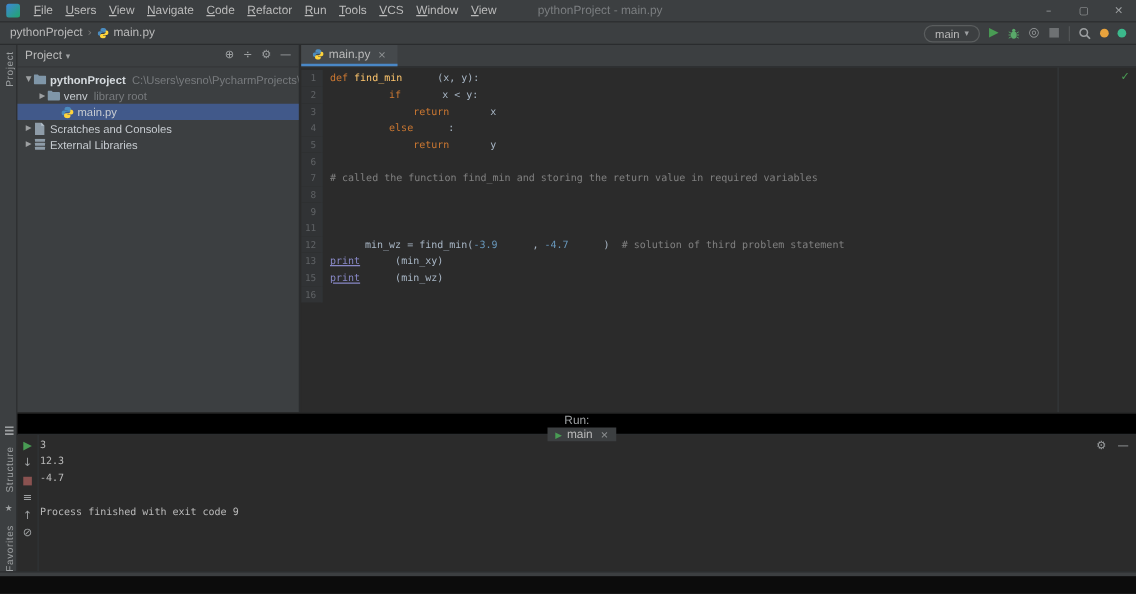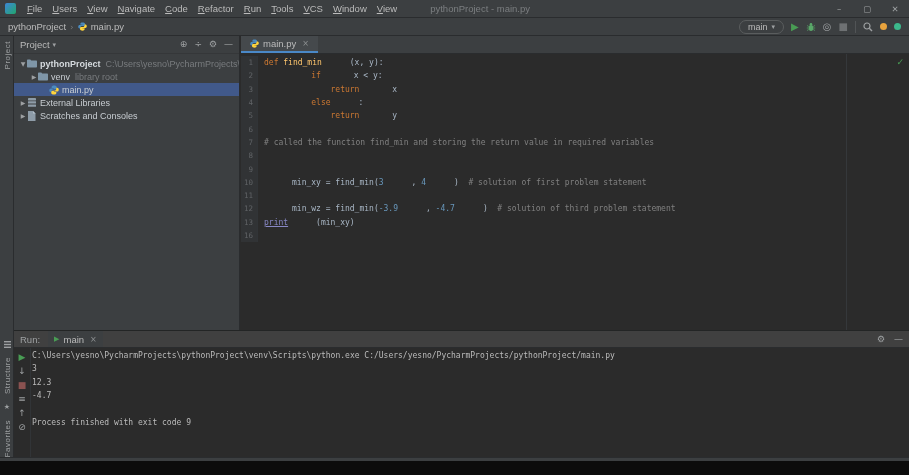--- a/index.html
+++ b/index.html
@@ -82,22 +82,22 @@
   .gutter { width:17px; flex:none; text-align:right; padding-right:4px; color:#606366;
             font-size:7.5px; border-right:1px solid #313437; align-self:stretch;
             display:flex; align-items:center; justify-content:flex-end; background:#313335; }
   .code-text { padding-left:6px; font-size:8px; white-space:pre; color:#a9b7c6; }
   .tok-kw { color:#cc7832; } .tok-fn { color:#ffc66d; } .tok-pl { color:#a9b7c6;padding-left:28px; }
   .tok-cm { color:#808080; } .tok-num { color:#6897bb; } .tok-bi { color:#8888c6;text-decoration:underline; }
 
   
   .run-panel { left:14px; top:330px; width:895px; height:127px; background:#2b2b2b;
                border-top:1px solid #232525; }
-  .run-header { height:17px; background:#404040; border-bottom:1px solid #2a2c2e;
-                display:flex; align-items:center; padding:0 6px; }
+  .run-header { height:17px; background:#000000; border-bottom:1px solid #2a2c2e;
+                display:flex; align-items:center; padding:0 6px;flex-direction:column; }
   .run-label { color:#9da0a2; }
   .run-tab { display:flex; align-items:center; gap:4px; margin-left:8px; padding:0 6px;
              height:100%; background:#3c3f41; }
   .run-tab-play { color:#499C54; font-size:7px; }
   .run-header-icons { margin-left:auto; display:flex; gap:9px; align-items:center; }
   .run-toolbar { position:absolute; left:0; top:17px; bottom:0; width:17px;
                  display:flex; flex-direction:column; align-items:center; gap:4px; padding-top:4px;
                  border-right:1px solid #313437; }
   .run-tool-ic { font-size:9px; line-height:10px; color:#9da0a2; }
   .console { position:absolute; left:18px; top:18px; right:0; bottom:0; overflow:hidden; }
@@ -229,37 +229,37 @@
           <svg width="10" height="10" viewBox="0 0 12 12">
             <path fill="#4B8BBE" d="M6 .5C4.3.5 3.2 1.2 3.2 2.4v1.2h2.9v.5H2.3C1.1 4.1.3 5 .3 6.4s.8 2.3 2 2.3h1V7.2c0-1.1 1-2 2.2-2h2.1c1 0 1.7-.7 1.7-1.7V2.4C9.3 1.2 7.7.5 6 .5z"></path>
             <path fill="#FFD43B" d="M6 11.5c1.7 0 2.8-.7 2.8-1.9V8.4H5.9v-.5h3.8c1.2 0 2-.9 2-2.3s-.8-2.3-2-2.3h-1v1.5c0 1.1-1 2-2.2 2H4.4c-1 0-1.7.7-1.7 1.7v1.1c0 1.2 1.6 1.9 3.3 1.9z"></path>
           </svg>
         </span>
         <span class="tree-name">main.py</span>
       </div>
       <div class="tree-row" style="padding-left: 5px;">
         <span class="tree-arrow glyph">▶</span>
         <span class="tree-ic">
+          <svg width="9" height="10" viewBox="0 0 9 10">
+            <path fill="#8E9CA8" d="M1 0h5l2.5 2.5V10H1z"></path>
+            <path fill="#B6C2CC" d="M6 0l2.5 2.5H6z"></path>
+          </svg>
+        </span>
+        <span class="tree-name">Scratches and Consoles</span>
+      </div>
+      <div class="tree-row" style="padding-left: 5px;">
+        <span class="tree-arrow glyph">▶</span>
+        <span class="tree-ic">
           <svg width="10" height="9" viewBox="0 0 10 9">
             <rect x="1" width="8" height="2.4" rx=".4" fill="#8E9CA8"></rect>
             <rect x="1" y="3.2" width="8" height="2.4" rx=".4" fill="#8E9CA8"></rect>
             <rect x="1" y="6.4" width="8" height="2.4" rx=".4" fill="#8E9CA8"></rect>
           </svg>
         </span>
         <span class="tree-name">External Libraries</span>
-      </div>
-      <div class="tree-row" style="padding-left: 5px;">
-        <span class="tree-arrow glyph">▶</span>
-        <span class="tree-ic">
-          <svg width="9" height="10" viewBox="0 0 9 10">
-            <path fill="#8E9CA8" d="M1 0h5l2.5 2.5V10H1z"></path>
-            <path fill="#B6C2CC" d="M6 0l2.5 2.5H6z"></path>
-          </svg>
-        </span>
-        <span class="tree-name">Scratches and Consoles</span>
       </div>
     </div>
 </div>
 
 <div class="abs editor-panel">
   <div class="tabbar">
     <div class="edit-tab">
       <span style="display:flex;">
         <svg width="9" height="9" viewBox="0 0 12 12">
             <path fill="#4B8BBE" d="M6 .5C4.3.5 3.2 1.2 3.2 2.4v1.2h2.9v.5H2.3C1.1 4.1.3 5 .3 6.4s.8 2.3 2 2.3h1V7.2c0-1.1 1-2 2.2-2h2.1c1 0 1.7-.7 1.7-1.7V2.4C9.3 1.2 7.7.5 6 .5z"></path>
@@ -303,33 +303,33 @@
       </div>
       <div class="code-line">
         <span class="gutter">8</span>
         <span class="code-text"></span>
       </div>
       <div class="code-line">
         <span class="gutter">9</span>
         <span class="code-text"></span>
       </div>
       <div class="code-line">
-        <span class="gutter">10</span>
-        <span class="code-text"><span class="tok-pl">min_xy = find_min(</span><span class="tok-num">3</span><span class="tok-pl">, </span><span class="tok-num">4</span><span class="tok-pl">)  </span><span class="tok-cm"># solution of first problem statement</span></span>
-      </div>
-      <div class="code-line">
         <span class="gutter">11</span>
       </div>
       <div class="code-line">
         <span class="gutter">12</span>
         <span class="code-text"><span class="tok-pl">min_wz = find_min(</span><span class="tok-num">-3.9</span><span class="tok-pl">, </span><span class="tok-num">-4.7</span><span class="tok-pl">)  </span><span class="tok-cm"># solution of third problem statement</span></span>
       </div>
       <div class="code-line">
         <span class="gutter">13</span>
         <span class="code-text"><span class="tok-bi">print</span><span class="tok-pl">(min_xy)</span></span>
+      </div>
+      <div class="code-line">
+        <span class="gutter">15</span>
+        <span class="code-text"><span class="tok-bi">print</span><span class="tok-pl">(min_wz)</span></span>
       </div>
       <div class="code-line">
         <span class="gutter">16</span>
         <span class="code-text"></span>
       </div>
     </div>
 </div>
 
 <div class="abs run-panel">
   <div class="run-header">
@@ -346,21 +346,20 @@
   </div>
   <div class="run-toolbar" id="run-toolbar">
       <span class="run-tool-ic glyph" style="color: rgb(73, 156, 84);">▶</span>
       <span class="run-tool-ic glyph" style="color: rgb(157, 160, 162);">↓</span>
       <span class="run-tool-ic glyph" style="color: rgb(138, 82, 80);">■</span>
       <span class="run-tool-ic glyph" style="color: rgb(157, 160, 162);">≡</span>
       <span class="run-tool-ic glyph" style="color: rgb(157, 160, 162);">↑</span>
       <span class="run-tool-ic glyph" style="color: rgb(157, 160, 162);">⊘</span>
     </div>
   <div class="console mono" id="console">
-      <div class="console-line">C:\Users\yesno\PycharmProjects\pythonProject\venv\Scripts\python.exe C:/Users/yesno/PycharmProjects/pythonProject/main.py</div>
       <div class="console-line">3</div>
       <div class="console-line">12.3</div>
       <div class="console-line">-4.7</div>
       <div class="console-line"> </div>
       <div class="console-line">Process finished with exit code 9</div>
     </div>
 </div>
 
 <div class="abs statusbar"></div>
 <div class="abs taskbar"></div>

